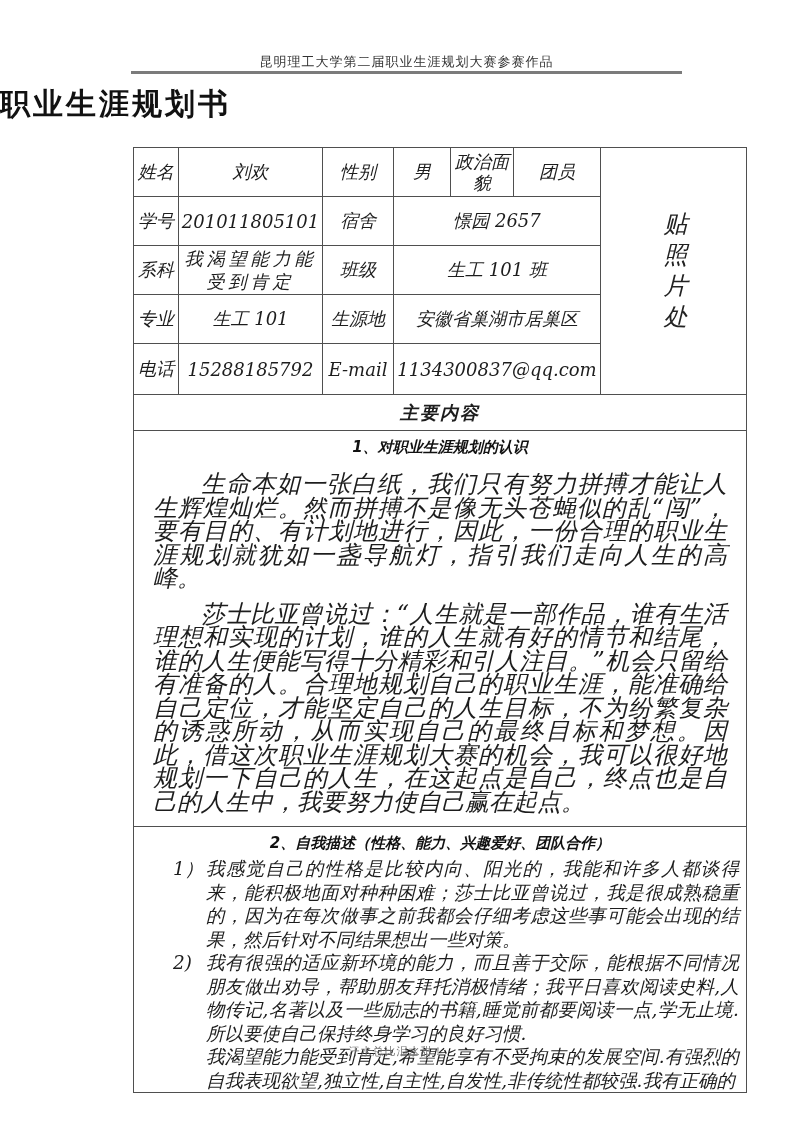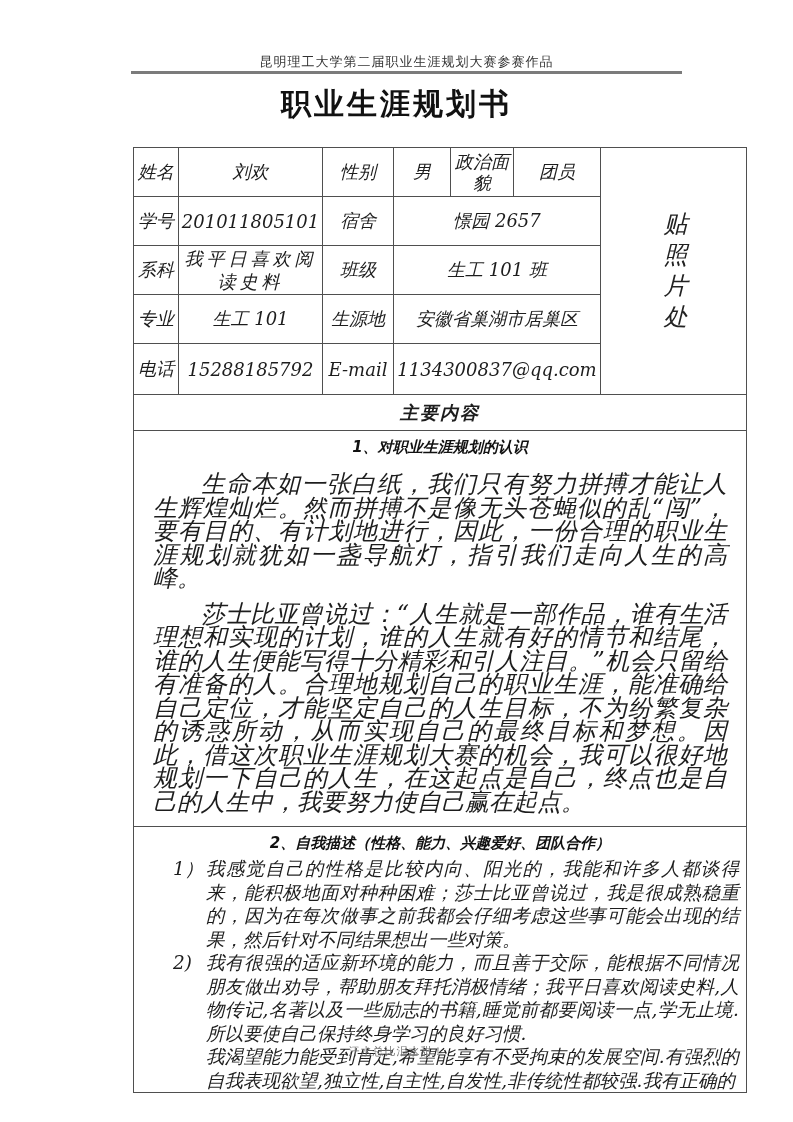--- a/index.html
+++ b/index.html
@@ -11,21 +11,21 @@
   }
   .hdr-note {
     position:absolute; top:53px; left:131px; width:551px;
     text-align:center; font-size:13px; letter-spacing:1px; color:#333;
   }
   .hdr-rule {
     position:absolute; top:71px; left:131px; width:551px; height:0;
     border-top:3px solid #7b7b7b;
   }
   .doc-title {
-    position:absolute; top:84px; left:0; right:0; text-align:center;
+    position:absolute; top:84px; left:0; right:0; text-align:left;
     font-family:"DejaVu Sans","Liberation Sans",sans-serif;
     font-weight:bold; font-size:30px; letter-spacing:3px; color:#111;
   }
   table.info {
     position:absolute; left:133px; top:147px; width:613px;
     border-collapse:collapse; table-layout:fixed;font-style:italic;
   }
   table.info td {
     border:1px solid #4f4f4f; text-align:center; vertical-align:middle;
     font-size:18px; padding:0; overflow:hidden;
@@ -89,21 +89,21 @@
       </td>
     </tr>
     <tr>
       <td class="lab-v" style="height:48px">学号</td>
       <td>201011805101</td>
       <td>宿舍</td>
       <td colspan="3">憬园 2657</td>
     </tr>
     <tr>
       <td class="lab-v" style="height:48px">系科</td>
-      <td class="spread">我平日喜欢阅读史料</td>
+      <td class="spread">我渴望能力能受到肯定</td>
       <td>班级</td>
       <td colspan="3">生工 101 班</td>
     </tr>
     <tr>
       <td class="lab-v" style="height:48px">专业</td>
       <td>生工 101</td>
       <td>生源地</td>
       <td colspan="3">安徽省巢湖市居巢区</td>
     </tr>
     <tr>

